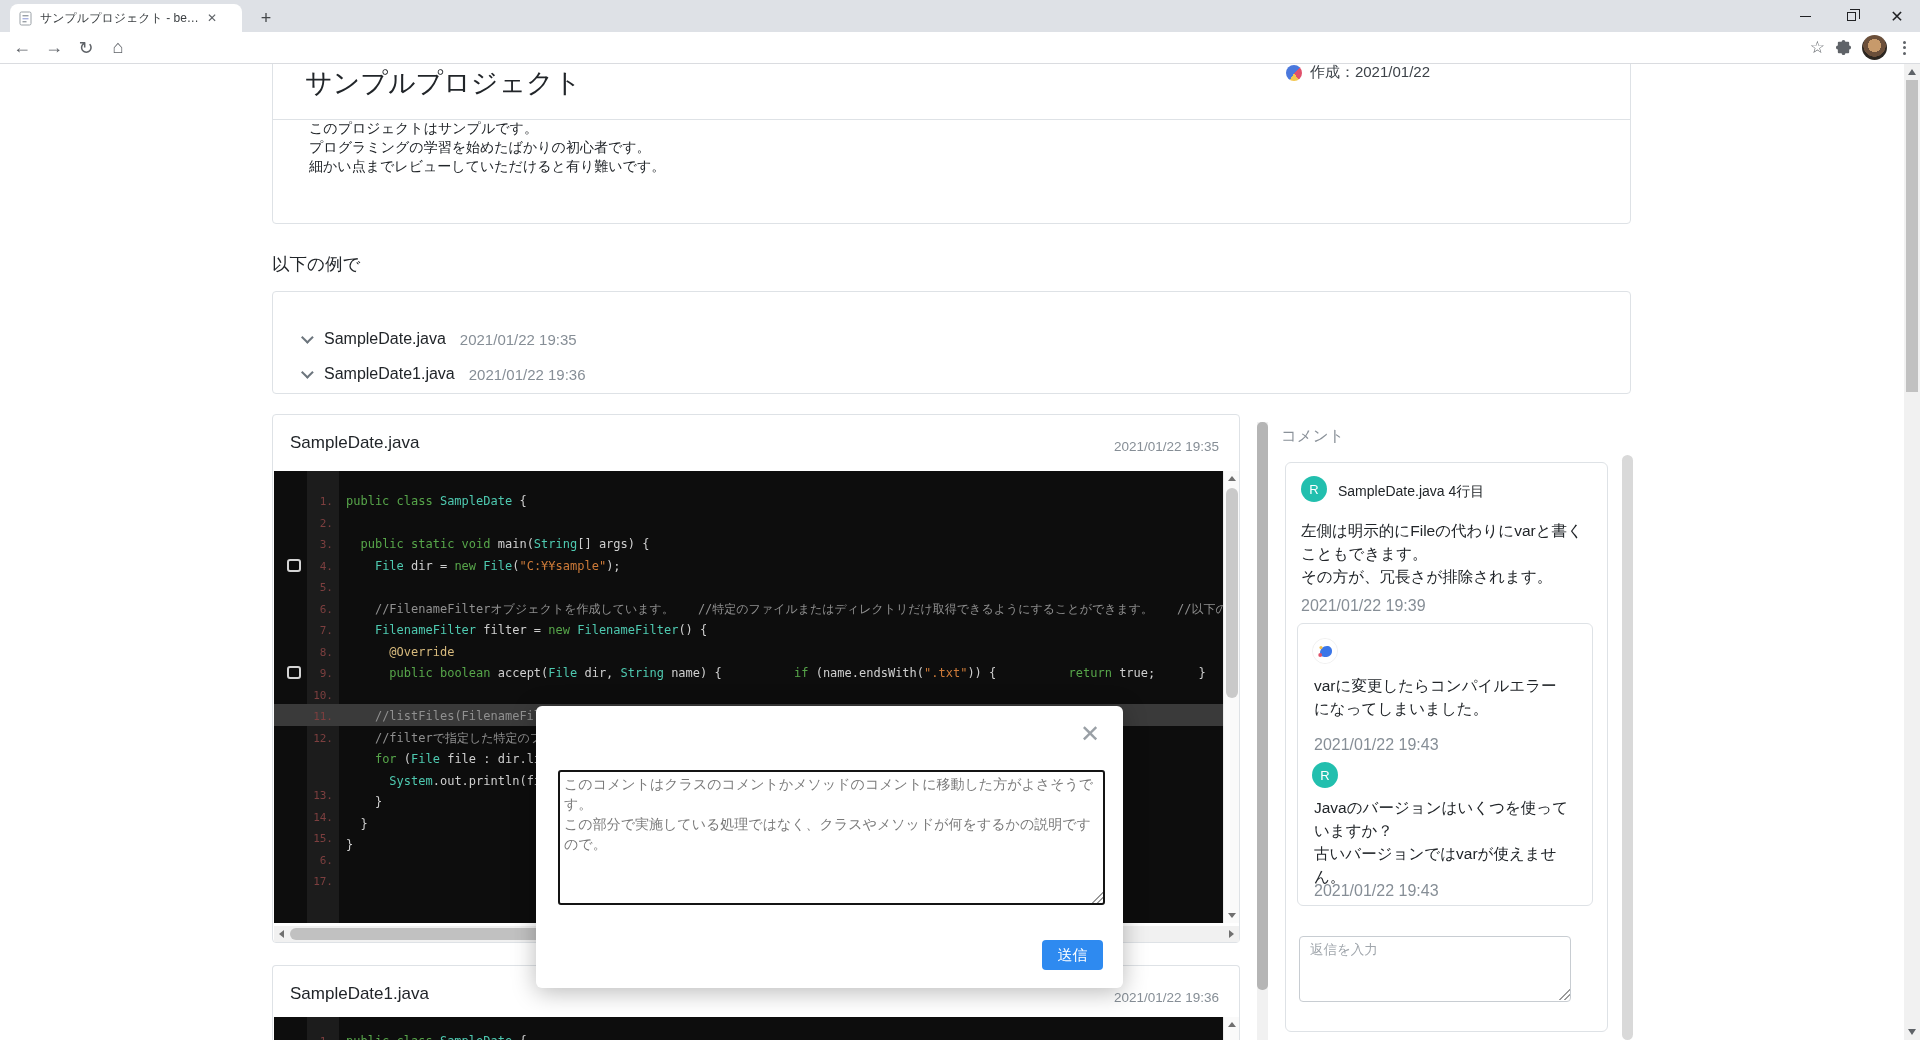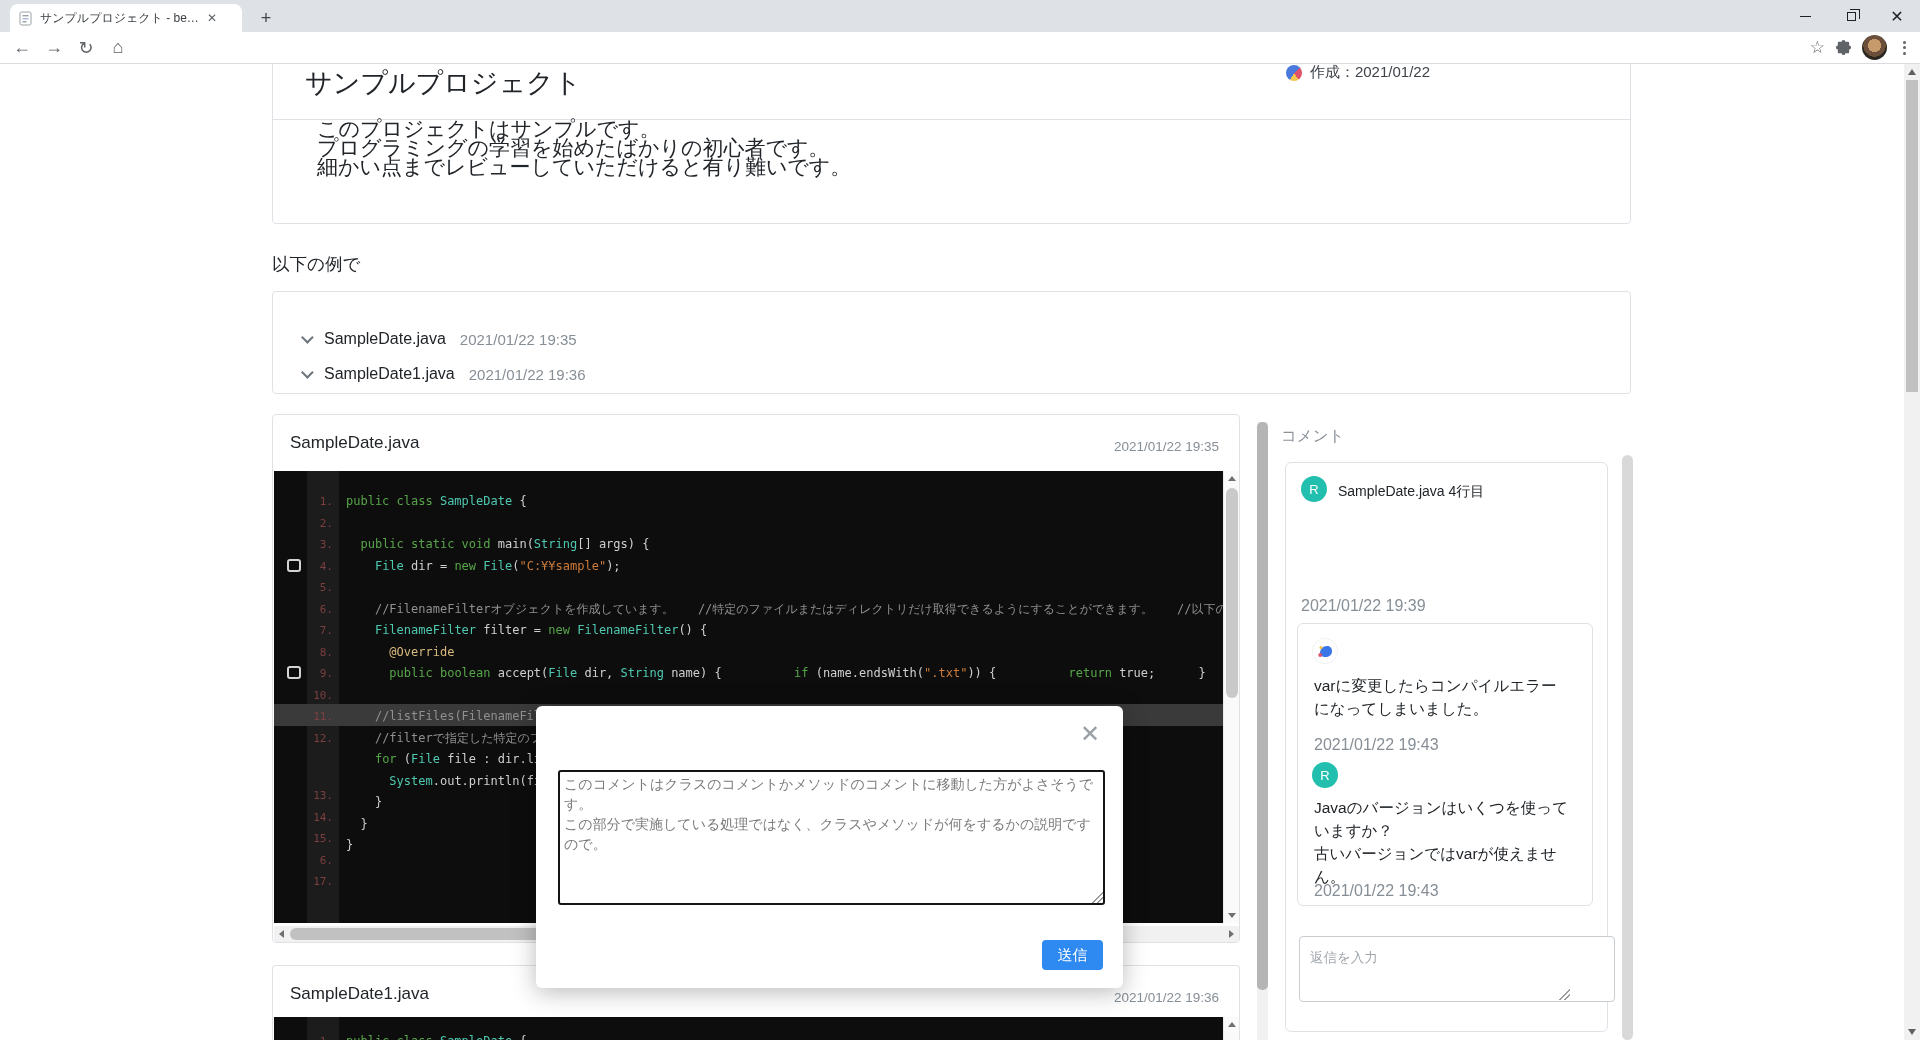--- a/index.html
+++ b/index.html
@@ -39,21 +39,21 @@
   .page{position:absolute;left:0;top:64px;width:1904px;height:976px;background:#fff;overflow:hidden;}
   .card{border:1px solid #dee2e6;border-radius:4px;background:#fff;}
 
   .title-card{position:absolute;left:272px;top:-34px;width:1359px;height:194px;}
   .title-card .hd{position:absolute;left:0;top:12px;width:100%;height:77px;border-bottom:1px solid #dee2e6;}
   .proj-title{position:absolute;left:32px;top:22px;font-size:27px;font-weight:500;color:#212529;}
   .proj-meta{position:absolute;right:200px;top:20px;display:flex;align-items:center;gap:8px;}
   .mini-avatar{width:16px;height:16px;border-radius:50%;
     background:conic-gradient(from 210deg,#4a78dd 0 55%,#e0506b 55% 82%,#f3c64e 82% 100%);}
   .created{font-size:15px;color:#3d4349;}
-  .proj-desc{position:absolute;left:44px;top:88px;font-size:21px;color:#212529;line-height:19px;white-space:pre-line;}
+  .proj-desc{position:absolute;left:36px;top:88px;font-size:14px;color:#212529;line-height:19px;white-space:pre-line;}
 
   .files-heading{position:absolute;left:272px;top:188px;font-size:17.5px;color:#212529;}
   .file-card{position:absolute;left:272px;top:227px;width:1359px;height:103px;}
   .file-row{position:absolute;left:32px;height:24px;display:flex;align-items:center;gap:10px;}
   .chev{width:9px;height:9px;border-left:2px solid #6c757d;border-bottom:2px solid #6c757d;
     transform:rotate(-45deg) translateY(-3px);}
   .file-name{font-size:16px;color:#212529;}
   .file-time{font-size:15px;color:#868e96;margin-left:4px;}
 
   
@@ -79,22 +79,22 @@
   
   .comments-heading{position:absolute;left:1281px;top:362px;font-size:15.5px;color:#8a9199;}
   .comment-card{position:absolute;left:1285px;top:398px;width:323px;height:570px;border:1px solid #dee2e6;border-radius:6px;background:#fff;}
   .cavatar{width:26px;height:26px;border-radius:50%;background:#22bfae;color:#fff;font-size:13px;
     display:flex;align-items:center;justify-content:center;position:absolute;}
   .cavatar-img{width:26px;height:26px;border-radius:50%;position:absolute;border:1px solid #f0f0f0;overflow:hidden;background:#fff;}
   .ctitle{position:absolute;left:52px;top:20px;font-size:14px;color:#212529;}
   .cbody{font-size:15.5px;color:#212529;line-height:23px;white-space:pre-line;position:absolute;}
   .ctime{font-size:16px;color:#868e96;position:absolute;}
   .replies-card{position:absolute;left:11px;top:160px;width:296px;height:283px;border:1px solid #dee2e6;border-radius:6px;}
-  .reply-input{position:absolute;left:13px;top:473px;width:316px;height:66px;border:1px solid #c8cdd2;
-    border-radius:4px;font-family:Liberation Serif, serif;font-size:13.5px;padding:12px 10px;color:#444;resize:none;outline:none;}
+  .reply-input{position:absolute;left:13px;top:473px;width:272px;height:66px;border:1px solid #c8cdd2;
+    border-radius:4px;font-family:Liberation Serif, serif;font-size:13.5px;padding:4px 10px;color:#444;resize:none;outline:none;}
   .reply-input::placeholder{color:#a0a6ac;}
 
   
   .mid-scrollbar{position:absolute;left:1257px;top:358px;width:11px;height:618px;background:#f1f1f1;}
   .mid-thumb{position:absolute;left:0;top:0;width:11px;height:568px;background:#b5b5b5;border-radius:5px;}
   .side-scrollbar{position:absolute;left:1622px;top:391px;width:11px;height:585px;background:#d9d9d9;border-radius:6px;}
   .page-scrollbar{position:absolute;left:1904px;top:64px;width:16px;height:976px;background:#f1f1f1;z-index:70;}
   .page-thumb{position:absolute;left:2px;top:16px;width:12px;height:312px;background:#c1c1c1;}
   .ps-up{width:0;height:0;border-left:4px solid transparent;border-right:4px solid transparent;border-bottom:6px solid #5f6368;position:absolute;left:4px;top:5px;}
   .ps-down{width:0;height:0;border-left:4px solid transparent;border-right:4px solid transparent;border-top:6px solid #5f6368;position:absolute;left:4px;bottom:5px;}
@@ -244,20 +244,22 @@
       </div>
       <div class="vscroll" style="left:950px;top:51px;height:39px;">
         <span class="tri-up"></span>
       </div>
     </section>
 
     <div class="comments-heading">コメント</div>
     <aside class="comment-card">
       <span class="cavatar" style="left:15px;top:13px;">R</span>
       <span class="ctitle">SampleDate.java 4行目</span>
+      <div class="cbody" style="left:15px;top:56px;width:294px;">左側は明示的にFileの代わりにvarと書くこともできます。
+その方が、冗長さが排除されます。</div>
       <div class="ctime" style="left:15px;top:134px;">2021/01/22 19:39</div>
 
       <div class="replies-card">
         <span class="cavatar-img" style="left:14px;top:14px;">
           <svg width="24" height="24" viewBox="0 0 24 24">
               <circle cx="12" cy="12" r="12" fill="#fff"></circle>
               <path d="M7 14c0-4 3-7 7-7 3 0 5 2 5 5 0 4-3 6-7 6-2 0-5-1-5-4z" fill="#3b76e8"></path>
               <circle cx="8" cy="8.6" r="1.6" fill="#f2c14e"></circle>
               <circle cx="7.2" cy="16" r="1.9" fill="#e0526a"></circle>
             </svg>

